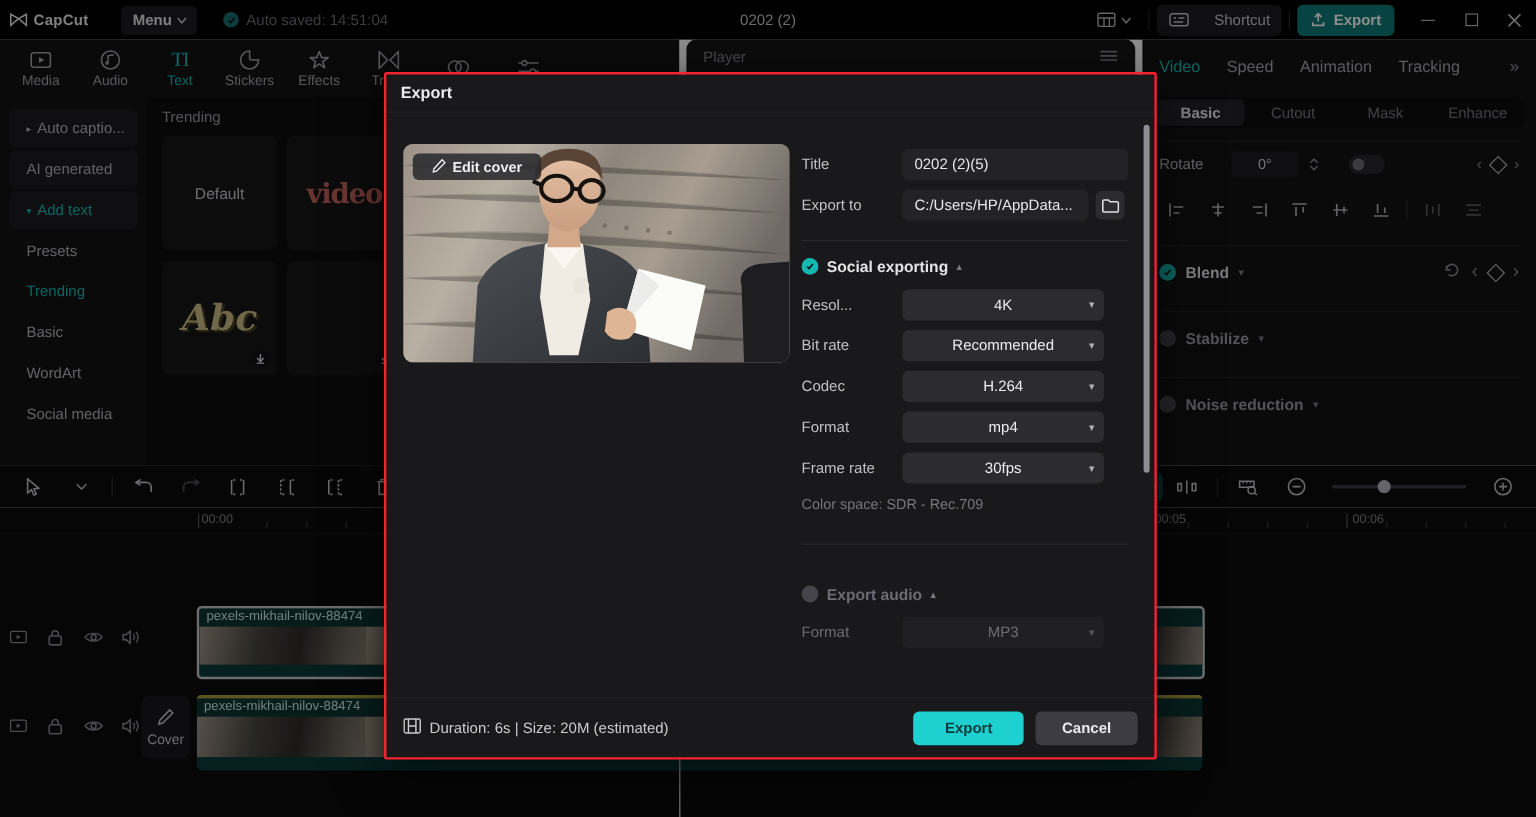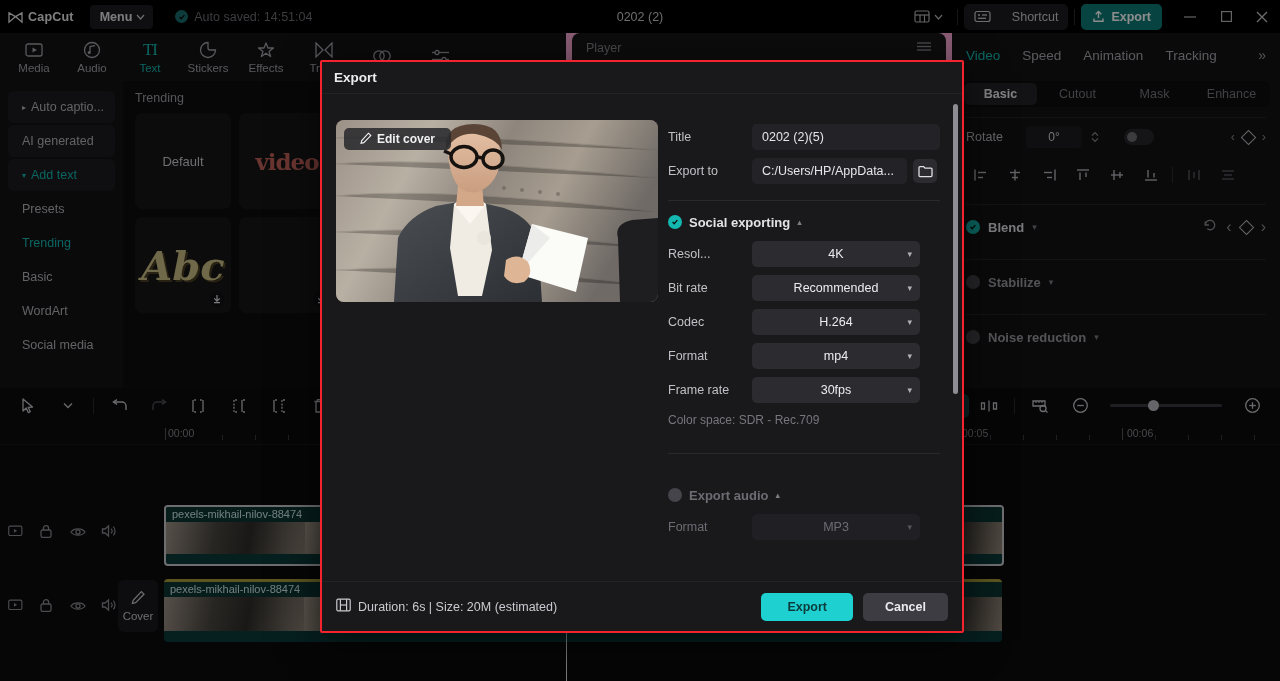--- a/index.html
+++ b/index.html
@@ -4,32 +4,32 @@
 <style>
   * { box-sizing: border-box; margin: 0; padding: 0; }
   html, body {
     width: 1280px; height: 681px;
     background: #0b0b0c;
     font-family: "Liberation Sans", sans-serif;
     overflow: hidden;
     color: #d9d9dc;
     -webkit-font-smoothing: antialiased;
   }
-  .app { position: relative; width: 1280px; height: 681px; background: #f9a8d4; }
+  .app { position: relative; width: 1280px; height: 681px; background: #ffffff; }
 
   
   .titlebar {
     position: absolute; left: 0; top: 0; width: 1280px; height: 33px;
     background: #000000; display: flex; align-items: center;
   }
   .logo { display: flex; align-items: center; gap: 5px; margin-left: 8px; }
   .logo-mark { width: 15px; height: 13px; position: relative; }
   .logo-text { font-size: 12.5px; font-weight: 700; color: #e8e8ea; letter-spacing: .2px; }
   .menu-btn {
-    margin-left: 16px; height: 24px; padding: 0 8px 0 10px; border-radius: 4px;
+    margin-left: 27px; height: 24px; padding: 0 8px 0 10px; border-radius: 4px;
     background: #1d1d20; display: flex; align-items: center; gap: 4px;
     font-size: 12.5px; font-weight: 700; color: #e3e3e6; cursor: pointer;
   }
   .autosave { margin-left: 22px; display: flex; align-items: center; gap: 6px;
     font-size: 12.5px; color: #6f6f76; }
   .check-badge { width: 13px; height: 13px; border-radius: 50%; background: #1a6e6e;
     display: flex; align-items: center; justify-content: center; }
   .check-badge svg { width: 8px; height: 8px; }
   .proj-title { position: absolute; left: 0; right: 0; text-align: center;
     font-size: 12.5px; color: #c9c9ce; pointer-events: none; }
@@ -68,21 +68,21 @@
   .lp-content { flex: 1; background: #0e0e10; padding: 10px 0 0 12px; position: relative; overflow: hidden; }
   .lp-section-title { font-size: 12.5px; color: #9d9da4; margin-bottom: 8px; }
   .tiles { display: grid; grid-template-columns: repeat(3, 96px); gap: 8px; }
   .tile { width: 96px; height: 96px; border-radius: 7px; background: #161618; position: relative;
     display: flex; align-items: center; justify-content: center; cursor: pointer; overflow: hidden; }
   .tile-label { font-size: 13px; color: #c8c8ce; }
   .tile-dl { position: absolute; right: 6px; bottom: 6px; width: 16px; height: 16px; color: #e2e2e6; }
   .tile-video { font-family: "DejaVu Serif", serif; font-weight: 700; font-size: 23px;
     color: #c2625a; letter-spacing: -1px; }
   .tile-abc { font-family: "DejaVu Serif", serif; font-style: italic; font-weight: 700;
-    font-size: 40px; color: #cbbe86; text-shadow: 2px 2px 0 #4a3f22; }
+    font-size: 30px; color: #cbbe86; text-shadow: 2px 2px 0 #4a3f22; }
 
   
   .playerpanel { position: absolute; left: 572px; top: 0; width: 374px; height: 355px;
     background: #161618; border-radius: 8px 8px 0 0; }
   .player-head { height: 30px; display: flex; align-items: center; justify-content: space-between;
     padding: 0 14px; font-size: 12.5px; color: #85858c; }
 
   
   .rightpanel { position: absolute; left: 952px; top: 0; width: 328px; height: 355px; background: #131315; }
   .rp-tabs { height: 44px; display: flex; align-items: center; gap: 22px; padding: 0 14px;

